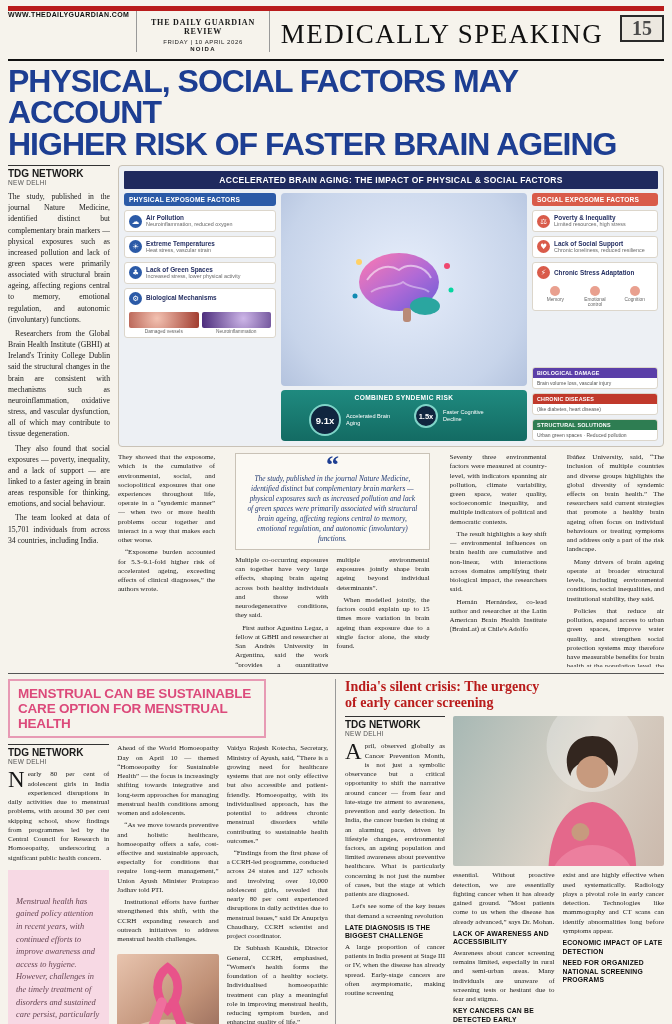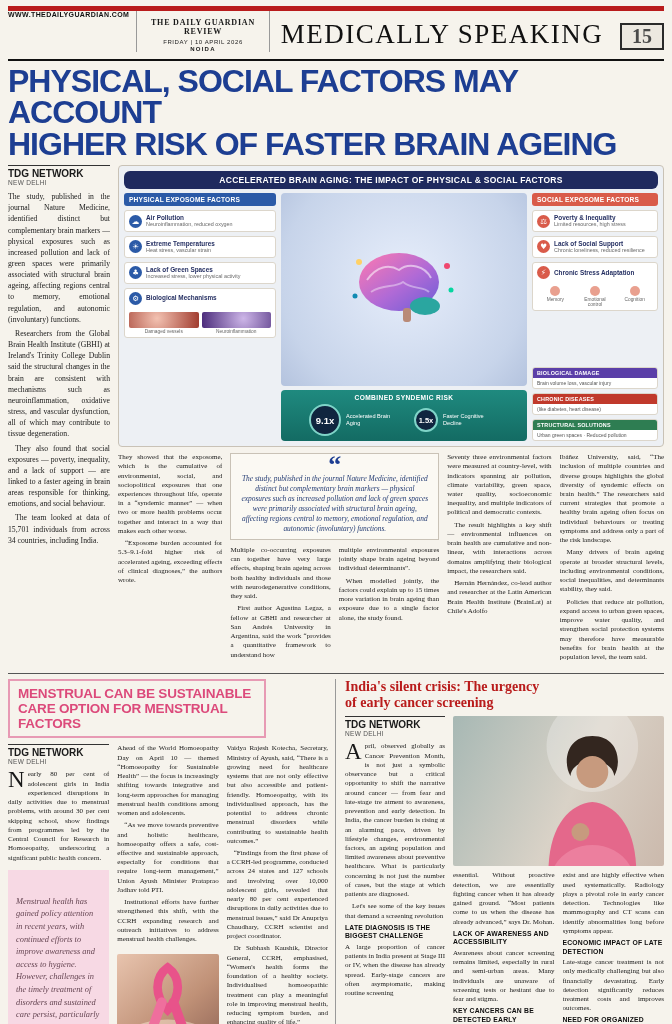--- a/index.html
+++ b/index.html
@@ -9,51 +9,51 @@
   .masthead{margin:6px 8px 0;border-top:5px solid #b91c1c;border-bottom:2px solid #111;
             display:flex;align-items:flex-start;height:48px;}
   .mh-web{width:128px;display:flex;align-items:flex-end;padding:0 0 4px 0;
           font-family:"Liberation Sans",sans-serif;font-weight:bold;font-size:7px;letter-spacing:.4px;color:#111;}
   .mh-pub{width:132px;text-align:center;padding-top:7px;border-left:1px solid #999;border-right:1px solid #999;}
   .mh-pub-name{font-family:"Liberation Serif",serif;font-weight:bold;font-size:8px;letter-spacing:.8px;}
   .mh-pub-date{font-family:"Liberation Sans",sans-serif;font-size:6px;letter-spacing:.6px;margin-top:3px;color:#222;}
   .mh-pub-city{font-family:"Liberation Sans",sans-serif;font-weight:bold;font-size:6px;letter-spacing:1.2px;margin-top:1px;}
   .mh-title{flex:1;text-align:center;font-family:"Liberation Serif",serif;font-size:27px;
             letter-spacing:1.5px;line-height:46px;color:#111;}
-  .mh-page{width:40px;border:2px solid #2a2a2a;margin:12px 0 4px 6px;display:flex;align-items:center;
+  .mh-page{width:40px;border:2px solid #2a2a2a;margin:4px 0 4px 6px;display:flex;align-items:center;
            justify-content:center;font-family:"Liberation Serif",serif;font-weight:bold;font-size:20px;
            color:#4a4a4a;background:#ece8e0;}
   
   .lead-headline{margin:5px 8px 0;color:#1d3e92;font-family:"Liberation Sans",sans-serif;
                  font-weight:bold;font-size:32px;line-height:.98;letter-spacing:-1px;}
   
   .bodytext p{font-size:7px;line-height:1.32;text-align:justify;margin:0 0 3px;}
   .bodytext p + p{text-indent:7px;}
   .col-first p{font-size:7.7px;line-height:1.45;}
   .dropcap::first-letter{float:left;font-size:23px;line-height:18px;padding:1px 3px 0 0;}
   .byline{margin:0 0 5px;border-top:1px solid #333;padding-top:2px;}
   .byline .who{font-family:"Liberation Sans",sans-serif;font-weight:bold;font-size:10px;}
   .byline .where{font-family:"Liberation Sans",sans-serif;font-size:6.5px;color:#555;letter-spacing:.3px;}
   
   .lead-body{margin:5px 8px 0;display:flex;gap:8px;height:502px;}
   .lead-left{width:102px;flex:none;overflow:hidden;}
   .lead-right{flex:1;display:flex;flex-direction:column;gap:6px;min-width:0;}
-  .lead-lower{flex:1;display:flex;gap:8px;min-height:0;}
+  .lead-lower{flex:1;display:flex;gap:20px;min-height:0;}
   .colnarrow,.qcol{flex:1;overflow:hidden;min-width:0;}
   .quote-wrap{flex:2;display:flex;flex-direction:column;gap:6px;min-width:0;}
   .pullquote{border:1px solid #c9c2b6;background:#fbf9f3;padding:3px 10px 5px;text-align:center;}
   .quote-glyph::before{content:"\201C";}
   .quote-glyph{color:#1d3e92;font-size:26px;line-height:16px;font-family:"Liberation Serif",serif;font-weight:bold;}
   .pullquote p{font-style:italic;font-size:7.4px;line-height:1.35;color:#223a72;margin:1px 0 0;text-align:center;}
   .quote-cols{flex:1;display:flex;gap:8px;min-height:0;}
   
   .infographic{height:282px;border:1px solid #c9c2b6;background:#edf0f4;border-radius:4px;
                padding:5px;display:flex;flex-direction:column;gap:4px;box-sizing:border-box;}
   .ig-title{background:#1f2a5e;color:#fff;font-family:"Liberation Sans",sans-serif;font-weight:bold;
-            font-size:8.5px;text-align:center;padding:4px 2px;border-radius:6px;letter-spacing:.3px;}
+            font-size:8.5px;text-align:center;padding:4px 2px;border-radius:1px;letter-spacing:.3px;}
   .ig-body{flex:1;display:flex;gap:5px;min-height:0;}
   .ig-panel{width:152px;flex:none;display:flex;flex-direction:column;gap:4px;}
   .ig-panel-header{color:#fff;font-family:"Liberation Sans",sans-serif;font-weight:bold;font-size:6.6px;
                    padding:3px 5px;border-radius:3px;letter-spacing:.2px;}
   .physical .ig-panel-header{background:#2b5aa7;}
   .social .ig-panel-header{background:#d95b4a;}
   .ig-item{background:#fff;border:1px solid #dcd6cb;border-radius:3px;padding:3px 4px;display:flex;gap:4px;align-items:center;}
   .ig-chip{width:13px;height:13px;border-radius:50%;color:#fff;display:flex;align-items:center;
            justify-content:center;font-size:7.5px;flex:none;font-family:"DejaVu Sans",sans-serif;}
   .physical .ig-chip{background:#2b5aa7;}
@@ -70,21 +70,21 @@
   .bio-cap{font-family:"Liberation Sans",sans-serif;font-size:4.8px;color:#666;margin-top:1px;}
   .mini-row{display:flex;gap:3px;margin-top:3px;}
   .mini{flex:1;text-align:center;}
   .mini-chip{width:10px;height:10px;border-radius:50%;background:#e9a08f;margin:0 auto 1px;}
   .mini-cap{font-family:"Liberation Sans",sans-serif;font-size:4.8px;color:#666;}
   .ig-center{flex:1;display:flex;flex-direction:column;gap:4px;min-width:0;}
   .ig-brain{flex:1;border-radius:4px;background:radial-gradient(circle at 50% 45%,#e7eefb 0%,#c7d4ea 75%,#b4c3de 100%);
             display:flex;align-items:center;justify-content:center;overflow:hidden;}
   .ig-combined{background:linear-gradient(180deg,#1f8a7f,#136b63);border-radius:4px;padding:4px 4px 5px;color:#fff;text-align:center;}
   .ig-combined .hdr{font-family:"Liberation Sans",sans-serif;font-weight:bold;font-size:6.6px;letter-spacing:.4px;margin-bottom:3px;}
-  .ig-risks{display:flex;justify-content:center;gap:12px;align-items:center;}
+  .ig-risks{display:flex;justify-content:center;gap:12px;align-items:flex-start;}
   .risk{display:flex;align-items:center;gap:5px;}
   .risk-circle{border-radius:50%;background:#10253f;border:2px solid #7fd4c8;display:flex;align-items:center;
                justify-content:center;font-family:"Liberation Sans",sans-serif;font-weight:bold;box-sizing:border-box;}
   .risk-big{width:32px;height:32px;font-size:9.5px;}
   .risk-small{width:24px;height:24px;font-size:7.5px;}
   .risk-label{font-family:"Liberation Sans",sans-serif;font-size:5.6px;text-align:left;max-width:56px;line-height:1.2;}
   .ig-rightcol{width:126px;flex:none;display:flex;flex-direction:column;gap:4px;}
   .oc-stack{margin-top:auto;display:flex;flex-direction:column;gap:4px;}
   .oc{background:#fff;border:1px solid #dcd6cb;border-radius:3px;overflow:hidden;}
   .oc-h{font-family:"Liberation Sans",sans-serif;font-weight:bold;font-size:5.4px;color:#fff;padding:2px 4px;letter-spacing:.2px;}
@@ -312,34 +312,34 @@
               </div>
           </div>
         </div>
         <div class="colnarrow bodytext">
             <p>Seventy three environmental factors were measured at country-level, with indicators spanning air pollution, climate variability, green space, water quality, socioeconomic inequality, and multiple indicators of political and democratic contexts.</p>
             <p>The result highlights a key shift — environmental influences on brain health are cumulative and non-linear, with interactions across domains amplifying their biological impact, the researchers said.</p>
             <p>Hernán Hernández, co-lead author and researcher at the Latin American Brain Health Institute (BrainLat) at Chile's Adolfo</p>
           </div>
         <div class="colnarrow bodytext">
             <p>Ibáñez University, said, “The inclusion of multiple countries and diverse groups highlights the global diversity of syndemic effects on brain health.” The researchers said current strategies that promote a healthy brain ageing often focus on individual behaviours or treating symptoms and address only a part of the risk landscape.</p>
-            <p>Many drivers of brain ageing operate at broader structural levels, including environmental conditions, social inequalities, and determinants stability, they said.</p>
+            <p>Many drivers of brain ageing operate at broader structural levels, including environmental conditions, social inequalities, and institutional stability, they said.</p>
             <p>Policies that reduce air pollution, expand access to urban green spaces, improve water quality, and strengthen social protection systems may therefore have measurable benefits for brain health at the population level, the team said.</p>
           </div>
       </div>
 
     </div>
   </div>
 
   <section class="bottom">
 
     <div class="homeo">
       <div class="homeo-headbox">
         <div>MENSTRUAL CAN BE SUSTAINABLE</div>
-        <div>CARE OPTION FOR MENSTRUAL FACTORS</div>
+        <div>CARE OPTION FOR MENSTRUAL HEALTH</div>
       </div>
       <div class="homeo-cols">
         <div class="hcol bodytext">
           <div class="byline">
             <div class="who">TDG NETWORK</div>
             <div class="where">NEW DELHI</div>
           </div>
           <div>
               <p class="dropcap">Nearly 80 per cent of adolescent girls in India experienced disruptions in daily activities due to menstrual problems, with around 30 per cent skipping school, show findings from programmes led by the Central Council for Research in Homoeopathy, underscoring a significant public health concern.</p>
             </div>
@@ -402,21 +402,20 @@
             <div class="ccol bodytext">
               <p>essential. Without proactive detection, we are essentially fighting cancer when it has already gained ground. “Most patients come to us when the disease has already advanced,” says Dr. Mohan.</p>
               <div class="subhead">LACK OF AWARENESS AND ACCESSIBILITY</div>
               <p>Awareness about cancer screening remains limited, especially in rural and semi-urban areas. Many individuals are unaware of screening tests or hesitant due to fear and stigma.</p>
               <div class="subhead">KEY CANCERS CAN BE DETECTED EARLY</div>
 
             </div>
             <div class="ccol bodytext">
               <p>exist and are highly effective when used systematically. Radiology plays a pivotal role in early cancer detection. Technologies like mammography and CT scans can identify abnormalities long before symptoms appear.</p>
               <div class="subhead">ECONOMIC IMPACT OF LATE DETECTION</div>
-              <p>Late-stage cancer treatment is not only medically challenging but also financially devastating. Early detection significantly reduces treatment costs and improves outcomes.</p>
               <div class="subhead">NEED FOR ORGANIZED NATIONAL SCREENING PROGRAMS</div>
 
             </div>
           </div>
         </div>
       </div>
     </div>
 
   </section>
 </div>

